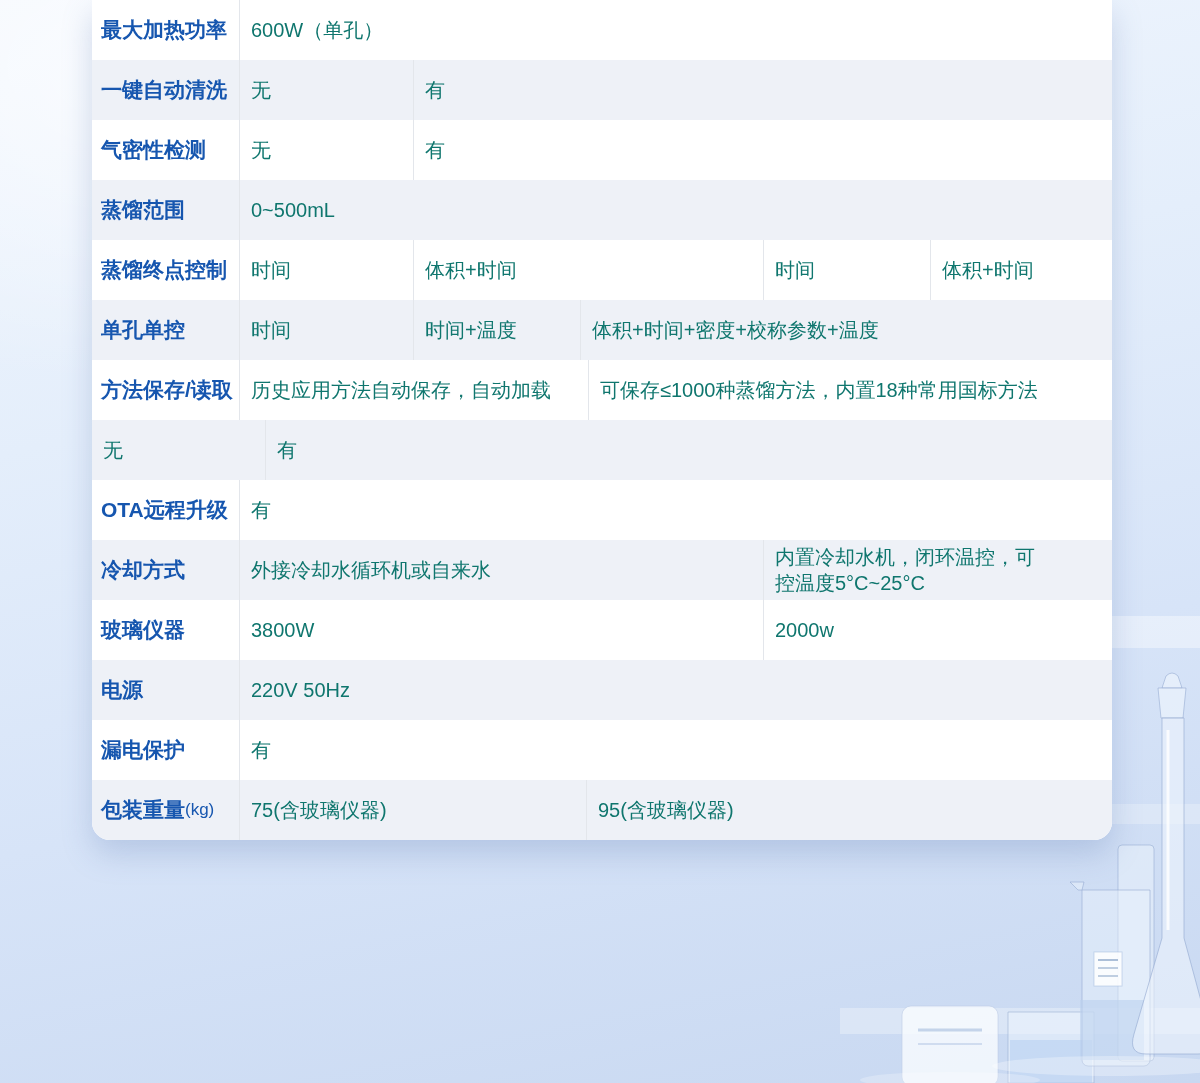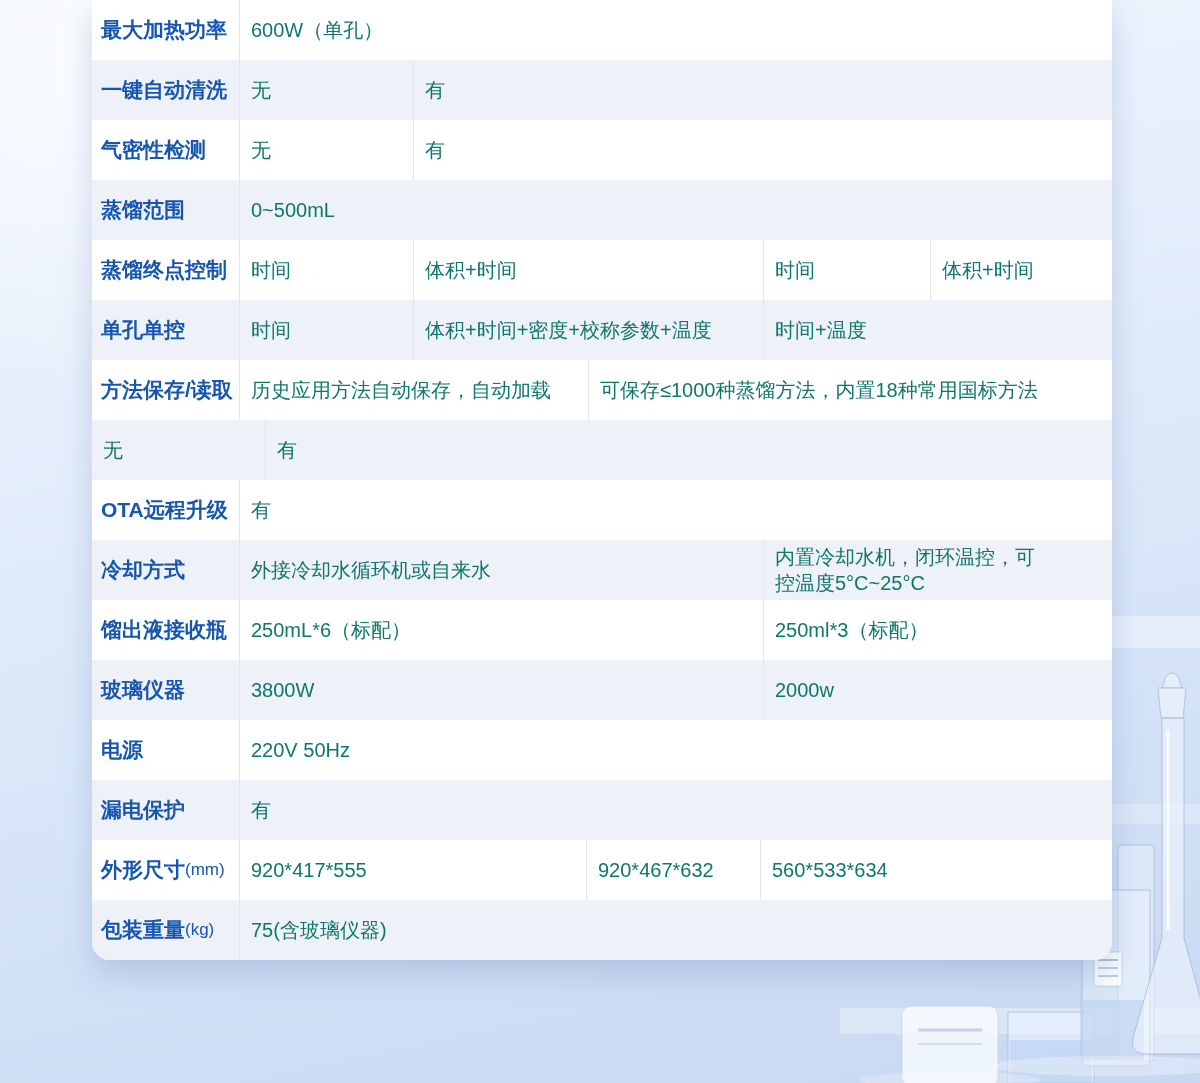--- a/index.html
+++ b/index.html
@@ -129,22 +129,22 @@
       <div class="cell w167 b">时间</div>
       <div class="cell w182 b">体积+时间</div>
     </div>
 
     <div class="row">
       <div class="cell label">
           <span>单孔单控</span>
           <span class="small"></span>
         </div>
       <div class="cell w173">时间</div>
+      <div class="cell w167 b">时间+温度</div>
       <div class="cell w350 b">体积+时间+密度+校称参数+温度</div>
-      <div class="cell w167 b">时间+温度</div>
     </div>
 
     <div class="row">
       <div class="cell label">
           <span>方法保存/读取</span>
           <span class="small"></span>
         </div>
       <div class="cell w348">历史应用方法自动保存，自动加载</div>
       <div class="cell w524 b">可保存≤1000种蒸馏方法，内置18种常用国标方法</div>
     </div>
@@ -166,28 +166,20 @@
     <div class="row">
       <div class="cell label">
           <span>冷却方式</span>
           <span class="small"></span>
         </div>
       <div class="cell w523">外接冷却水循环机或自来水</div>
       <div class="cell w349 b">内置冷却水机，闭环温控，可
 控温度5°C~25°C</div>
     </div>
 
-    <div class="row">
-      <div class="cell label">
-          <span>馏出液接收瓶</span>
-          <span class="small"></span>
-        </div>
-      <div class="cell w523">250mL*6（标配）</div>
-      <div class="cell w349 b">250ml*3（标配）</div>
-    </div>
 
     <div class="row">
       <div class="cell label">
           <span>玻璃仪器</span>
           <span class="small"></span>
         </div>
       <div class="cell w523">3800W</div>
       <div class="cell w349 b">2000w</div>
     </div>
 
@@ -200,32 +192,24 @@
     </div>
 
     <div class="row">
       <div class="cell label">
           <span>漏电保护</span>
           <span class="small"></span>
         </div>
       <div class="cell wfull">有</div>
     </div>
 
-    <div class="row">
-      <div class="cell label">
-          <span>外形尺寸</span>
-          <span class="small">(mm)</span>
-        </div>
-      <div class="cell w346">920*417*555</div>
-      <div class="cell w174 b">920*467*632</div>
-      <div class="cell w352 b">560*533*634</div>
-    </div>
 
     <div class="row">
       <div class="cell label">
           <span>包装重量</span>
           <span class="small">(kg)</span>
         </div>
       <div class="cell w346">75(含玻璃仪器)</div>
+      <div class="cell w174 b">95(含玻璃仪器)</div>
     </div>
 
   </div>
 </div>
 
 </body></html>

